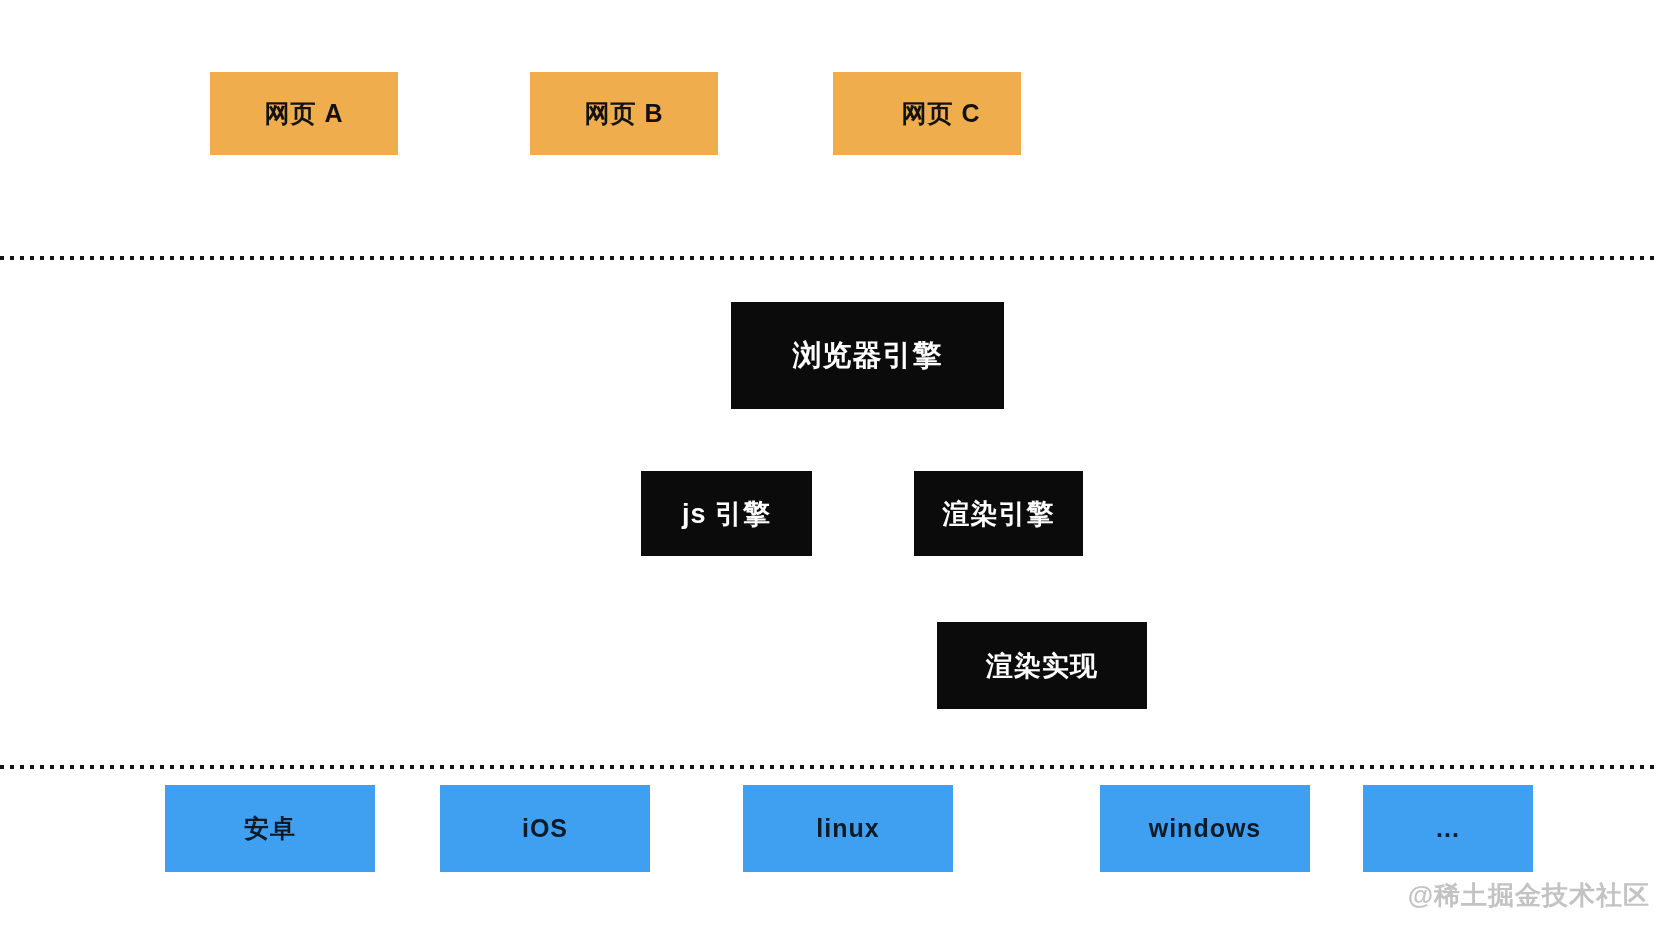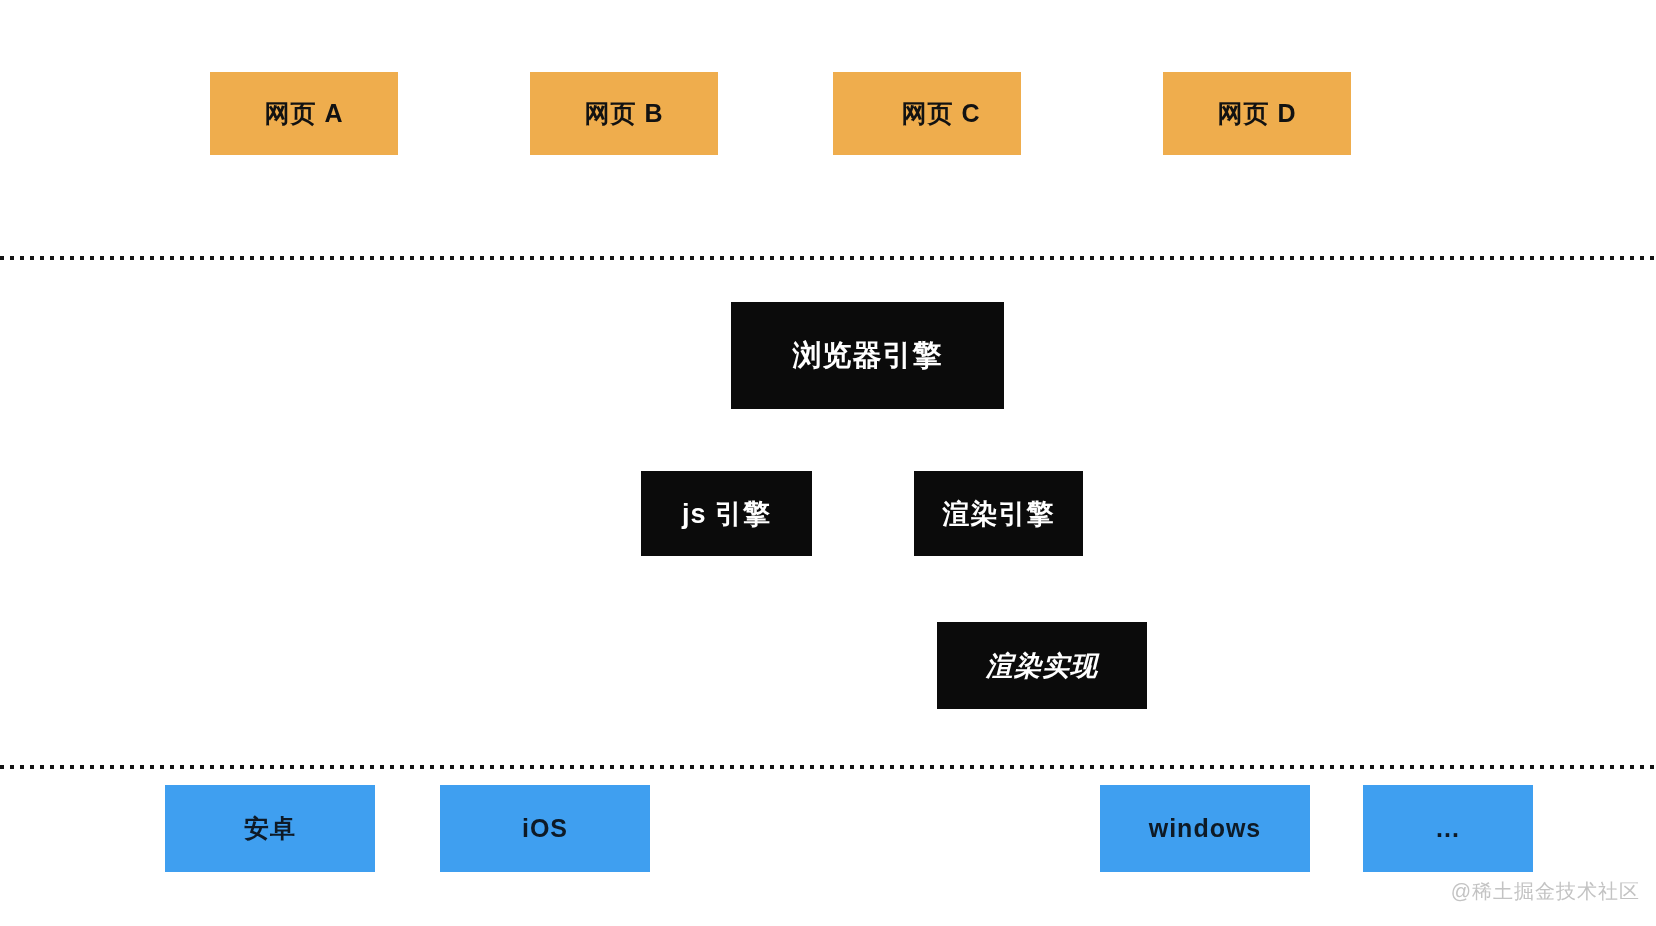--- a/index.html
+++ b/index.html
@@ -39,62 +39,62 @@
 
   #webpage-a{left:210px;}
   #webpage-b{left:530px;text-align:center;}
   #webpage-c{left:833px;padding-left:28px;}
   #webpage-d{left:1163px;}
 
   #browser-engine{left:731px;top:302px;width:273px;height:107px;font-size:29px;}
   #js-engine{left:641px;top:471px;width:171px;height:85px;}
   #render-engine{left:914px;top:471px;width:169px;height:85px;}
   #dom-api-impl{left:528px;top:622px;width:272px;height:87px;}
-  #render-impl{left:937px;top:622px;width:210px;height:87px;font-style:italic;}
+  #render-impl{left:937px;top:622px;width:210px;height:87px;}
 
   #platform-android{left:165px;}
   #platform-ios{left:440px;}
   #platform-linux{left:743px;}
   #platform-windows{left:1068px;margin-left:32px;}
   #platform-more{left:1363px;width:170px;}
 
   .dotted-line{
     position:absolute;left:0;width:1656px;height:4px;
     background-image:repeating-linear-gradient(to right,var(--dotted-line) 0 4px,transparent 4px 10px);
   }
   #separator-top{top:256px;}
   #separator-bottom{top:765px;}
 
   .watermark{
-    position:absolute;right:16px;top:878px;
-    color:var(--watermark-text);font-size:20px;font-weight:normal;
+    position:absolute;right:6px;top:878px;
+    color:var(--watermark-text);font-size:26px;font-weight:bold;
     letter-spacing:1px;white-space:nowrap;
   }
 </style>
 </head>
 <body>
 
 <div class="canvas">
 
   <div id="webpage-a" class="box webpage">网页 A</div>
   <div id="webpage-b" class="box webpage">网页 B</div>
   <div id="webpage-c" class="box webpage">网页 C</div>
-  <div id="webpage-d" class="box webpage">网页 D</div>
 
   <div id="separator-top" class="dotted-line"></div>
 
   <div id="browser-engine" class="box engine">浏览器引擎</div>
 
   <div id="render-engine" class="box engine">渲染引擎</div>
   <div id="js-engine" class="box engine">js 引擎</div>
 
   <div id="render-impl" class="box engine">渲染实现</div>
 
   <div id="separator-bottom" class="dotted-line"></div>
 
   <div id="platform-ios" class="box platform">iOS</div>
   <div id="platform-android" class="box platform">安卓</div>
+  <div id="platform-linux" class="box platform">linux</div>
   <div id="platform-windows" class="box platform">windows</div>
   <div id="platform-more" class="box platform">...</div>
 
   <div class="watermark">@稀土掘金技术社区</div>
 
 </div>
 
 </body></html>

